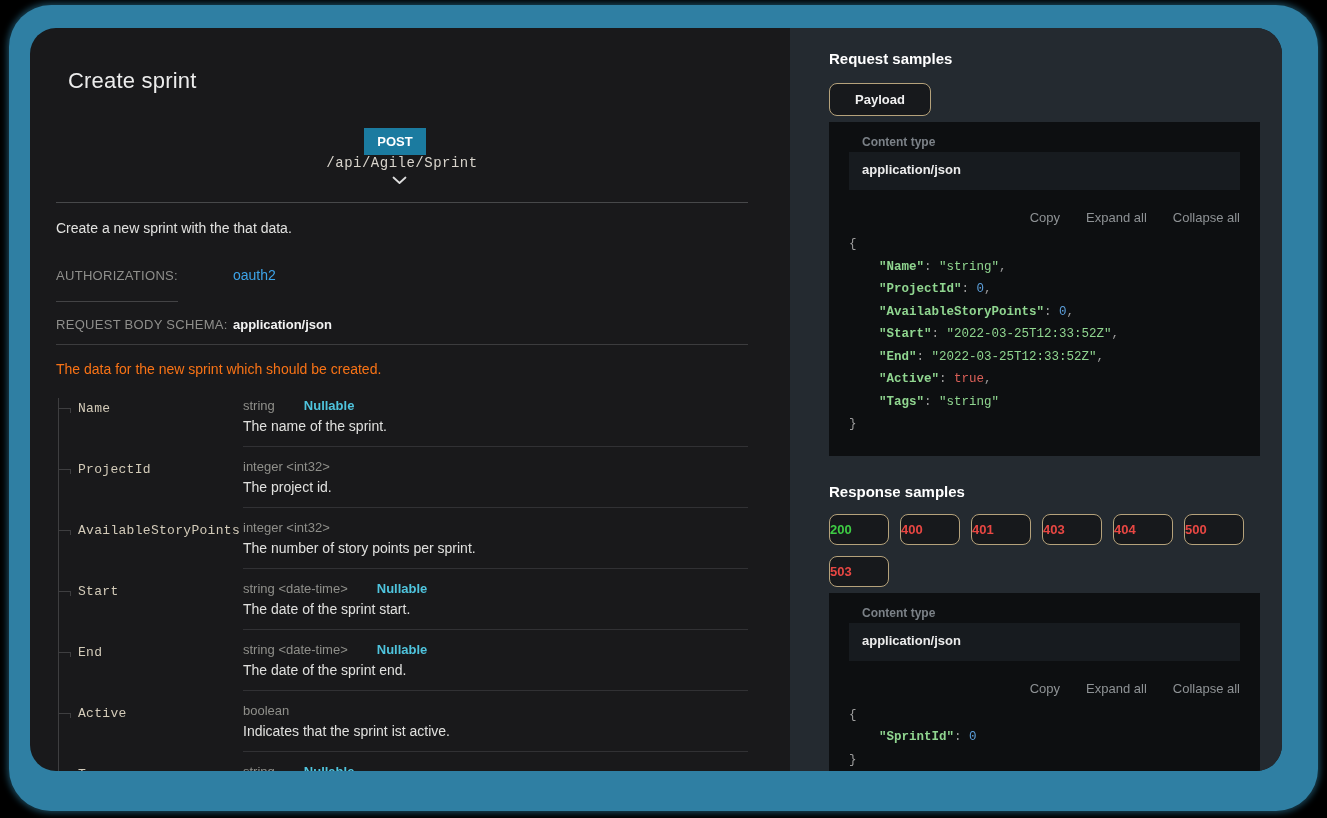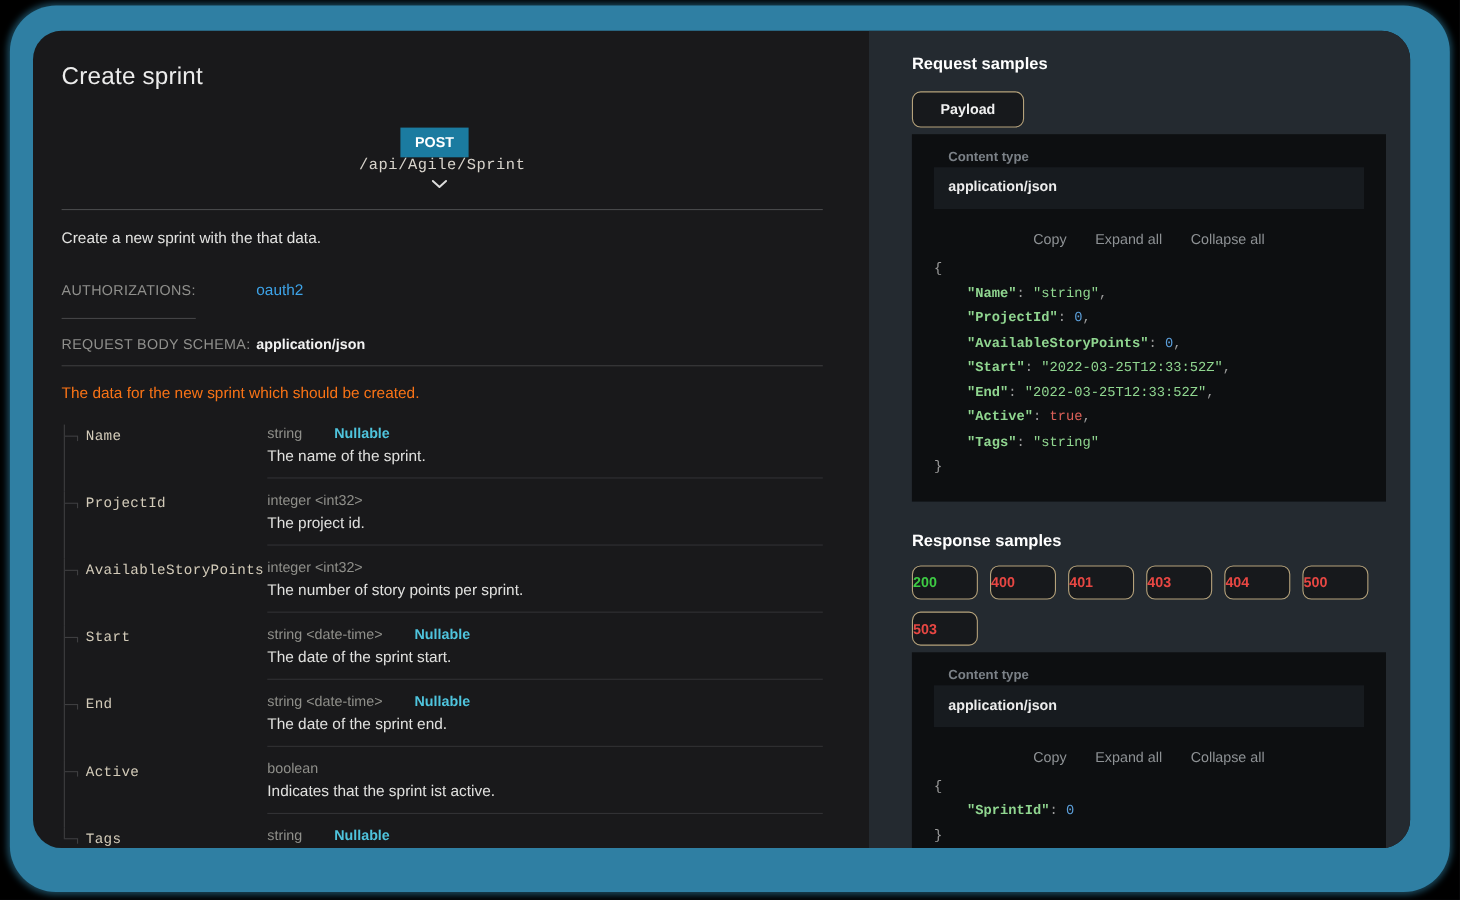--- a/index.html
+++ b/index.html
@@ -15,21 +15,21 @@
     font-family:"Liberation Sans", sans-serif;
   }
   .frame{position:absolute;left:9px;top:5px;width:1309px;height:806px;
     background:var(--frame-teal);border-radius:42px;
     box-shadow:0 0 6px 2px rgba(47,127,163,.55);}
   .panel{position:absolute;left:21px;top:23px;width:1252px;height:743px;
     background:#19191b;border-radius:26px;overflow:hidden;display:flex;}
 
   
   .left{width:760px;flex:none;padding:28px 42px 0 26px;}
-  .page-title{font-size:22px;font-weight:400;color:#ececec;margin:0;letter-spacing:.2px;}
+  .page-title{font-size:22px;font-weight:400;color:#ececec;margin:12px;letter-spacing:.2px;}
   .endpoint-row{margin-top:34px;display:flex;align-items:center;
     padding-bottom:13px;border-bottom:1px solid #47484a;cursor:pointer;flex-direction:column;}
   .method-badge{background:var(--method-badge);color:#fff;font-weight:bold;
     font-size:13px;padding:6px 13px;margin-right:14px;flex:none;}
   .endpoint-path{font-family:"Liberation Mono", monospace;font-size:14px;
     color:#d8d4cc;flex:1;letter-spacing:.5px;}
   .chevron{flex:none;margin-right:6px;}
   .op-desc{margin:17px 0 0;font-size:14px;color:#e2e2e0;}
   .meta-row{display:flex;align-items:baseline;font-size:13px;}
   .meta-row.auth{margin-top:31px;}
@@ -58,21 +58,21 @@
   .samples-heading{font-size:15px;font-weight:bold;color:#fff;margin:0;}
   .samples-heading.response{margin-top:27px;}
   .tab-btn{display:inline-block;margin-top:16px;background:#17191c;
     border:1px solid var(--tab-border-tan);border-radius:8px;color:#f0f0f0;
     font-weight:bold;font-size:13px;padding:8px 25px;cursor:pointer;
     font-family:"Liberation Sans", sans-serif;}
   .code-panel{margin-top:6px;background:#0d0f11;padding:13px 20px 20px;}
   .ct-label{font-size:12px;font-weight:bold;color:#7b8187;margin-left:13px;}
   .ct-box{margin-top:3px;background:#171b1f;padding:10px 13px 13px;
     font-size:13px;font-weight:bold;color:#ececec;cursor:pointer;}
-  .actions{display:flex;justify-content:center;gap:26px;margin-top:20px;
+  .actions{display:flex;justify-content:flex-end;gap:26px;margin-top:20px;
     font-size:13px;color:#8e9295;}
   .actions span{cursor:pointer;}
   .code{font-family:"Liberation Mono", monospace;font-size:12.5px;
     line-height:22.5px;margin:8px 0 0;white-space:pre;color:#9d9d9d;}
   .tok-key{color:var(--json-green);font-weight:bold;}
   .tok-str{color:var(--json-green);}
   .tok-num{color:var(--json-blue);}
   .tok-bool{color:var(--json-red);}
   .tok-pn{color:#9d9d9d;}
   .status-buttons{margin-top:14px;display:flex;flex-wrap:wrap;gap:11px;max-width:440px;}

